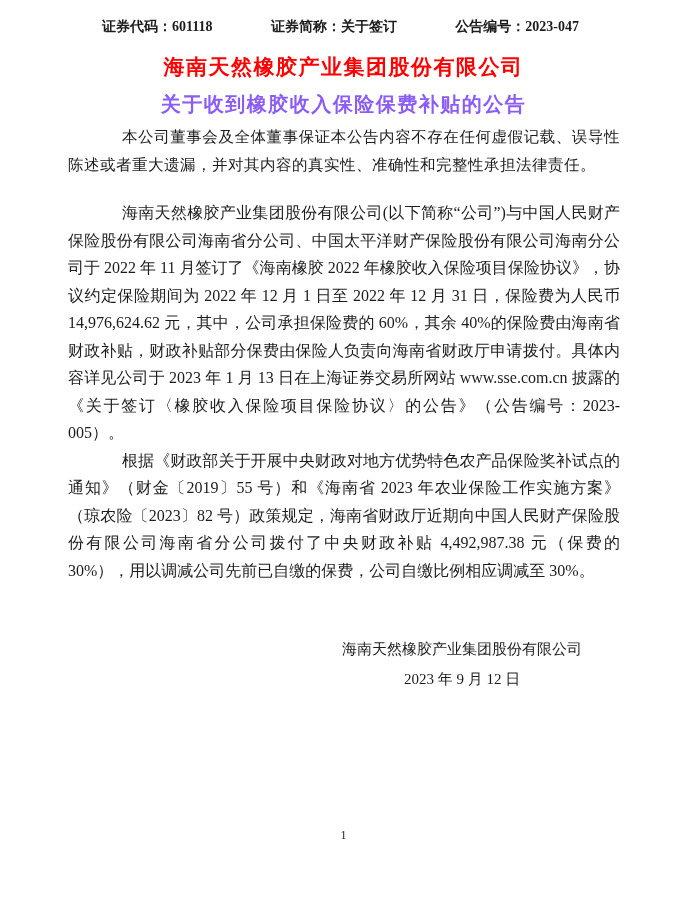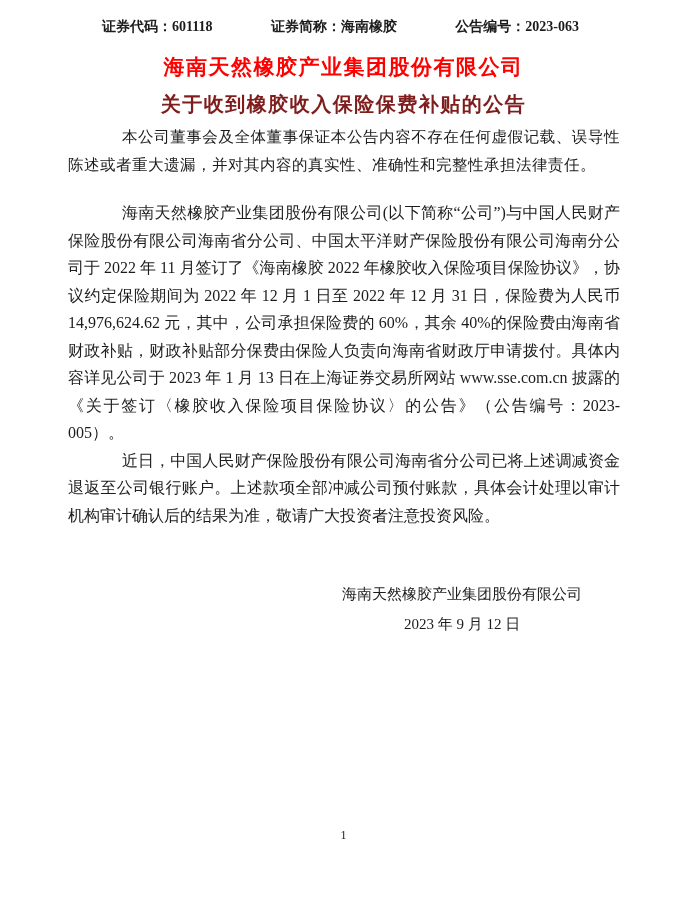--- a/index.html
+++ b/index.html
@@ -28,21 +28,21 @@
     color: #fe0000;
     font-family: "Liberation Sans", "DejaVu Sans", sans-serif;
     font-size: 21px;
     font-weight: bold;
     letter-spacing: 1.5px;
     line-height: 28px;
   }
   .doc-subtitle {
     margin-top: 9px;
     text-align: center;
-    color: #7f1d1d;
+    color: #8b5cf6;
     font-family: "Liberation Sans", "DejaVu Sans", sans-serif;
     font-size: 20px;
     font-weight: bold;
     letter-spacing: 1.5px;
     line-height: 28px;
   }
   .disclaimer {
     margin: 5px 67px 0 68px;
     font-size: 15.5px;
     line-height: 27.5px;
@@ -81,33 +81,33 @@
     font-size: 12px;
   }
 </style>
 </head>
 <body>
 
 <div class="page">
 
   <div class="header-row">
     <span>证券代码：601118</span>
-    <span>证券简称：海南橡胶</span>
-    <span>公告编号：2023-063</span>
+    <span>证券简称：关于签订</span>
+    <span>公告编号：2023-047</span>
   </div>
 
   <div class="doc-title">海南天然橡胶产业集团股份有限公司</div>
 
   <div class="doc-subtitle">关于收到橡胶收入保险保费补贴的公告</div>
 
   <p class="disclaimer">本公司董事会及全体董事保证本公告内容不存在任何虚假记载、误导性陈述或者重大遗漏，并对其内容的真实性、准确性和完整性承担法律责任。</p>
 
   <div class="body-text">
     <p>海南天然橡胶产业集团股份有限公司(以下简称“公司”)与中国人民财产保险股份有限公司海南省分公司、中国太平洋财产保险股份有限公司海南分公司于 2022 年 11 月签订了《海南橡胶 2022 年橡胶收入保险项目保险协议》，协议约定保险期间为 2022 年 12 月 1 日至 2022 年 12 月 31 日，保险费为人民币 14,976,624.62 元，其中，公司承担保险费的 60%，其余 40%的保险费由海南省财政补贴，财政补贴部分保费由保险人负责向海南省财政厅申请拨付。具体内容详见公司于 2023 年 1 月 13 日在上海证券交易所网站 www.sse.com.cn 披露的《关于签订〈橡胶收入保险项目保险协议〉的公告》（公告编号：2023-005）。</p>
-    <p>近日，中国人民财产保险股份有限公司海南省分公司已将上述调减资金退返至公司银行账户。上述款项全部冲减公司预付账款，具体会计处理以审计机构审计确认后的结果为准，敬请广大投资者注意投资风险。</p>
+    <p>根据《财政部关于开展中央财政对地方优势特色农产品保险奖补试点的通知》（财金〔2019〕55 号）和《海南省 2023 年农业保险工作实施方案》（琼农险〔2023〕82 号）政策规定，海南省财政厅近期向中国人民财产保险股份有限公司海南省分公司拨付了中央财政补贴 4,492,987.38 元（保费的 30%），用以调减公司先前已自缴的保费，公司自缴比例相应调减至 30%。</p>
   </div>
 
   <div class="signature-block">
     <div>海南天然橡胶产业集团股份有限公司</div>
     <div>2023 年 9 月 12 日</div>
   </div>
 
   <div class="page-number">1</div>
 
 </div>

